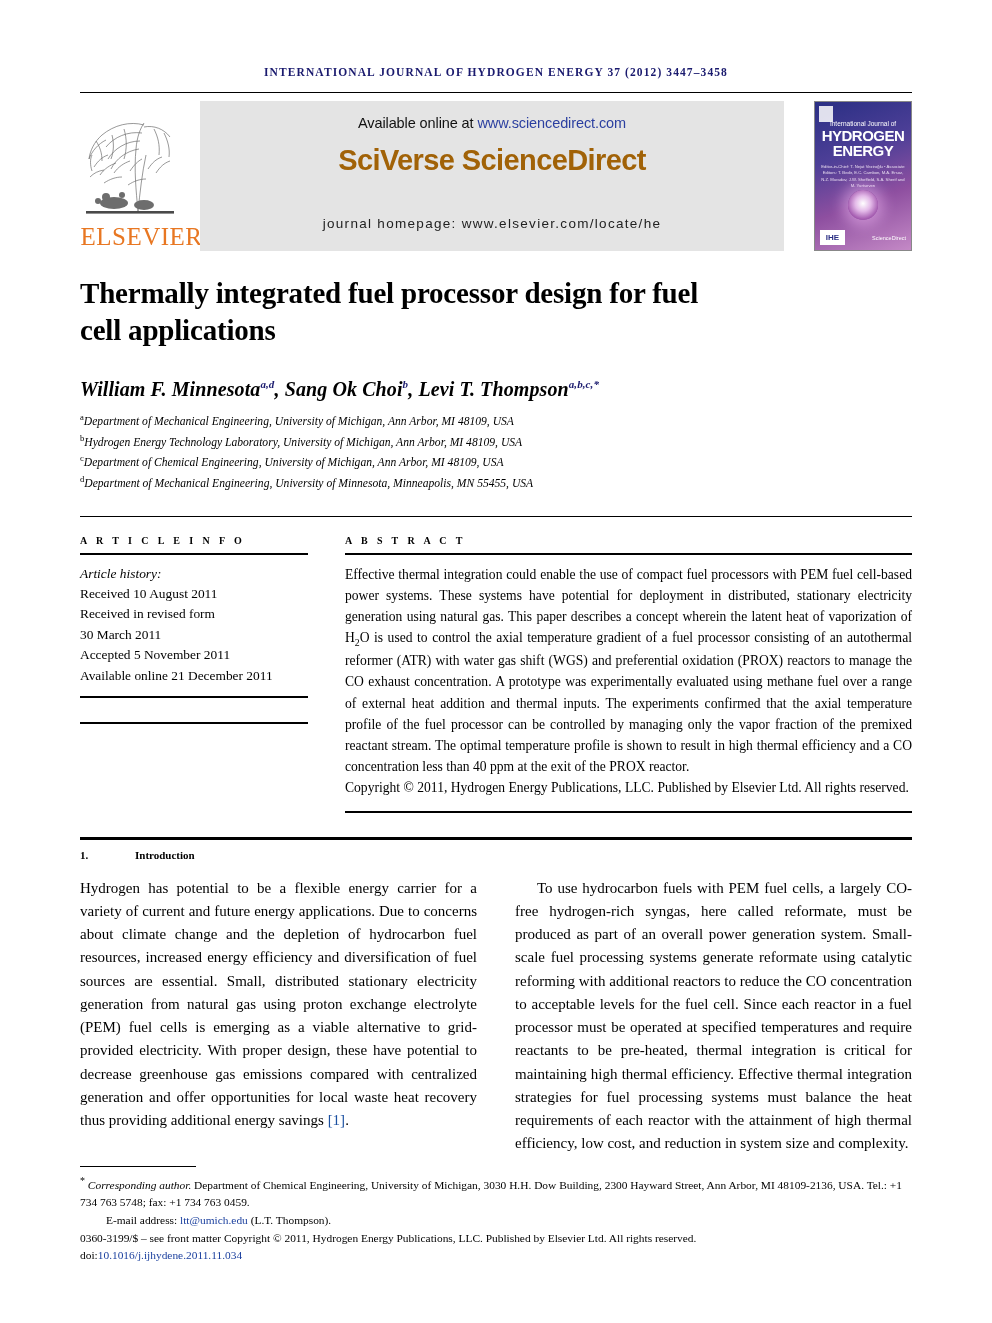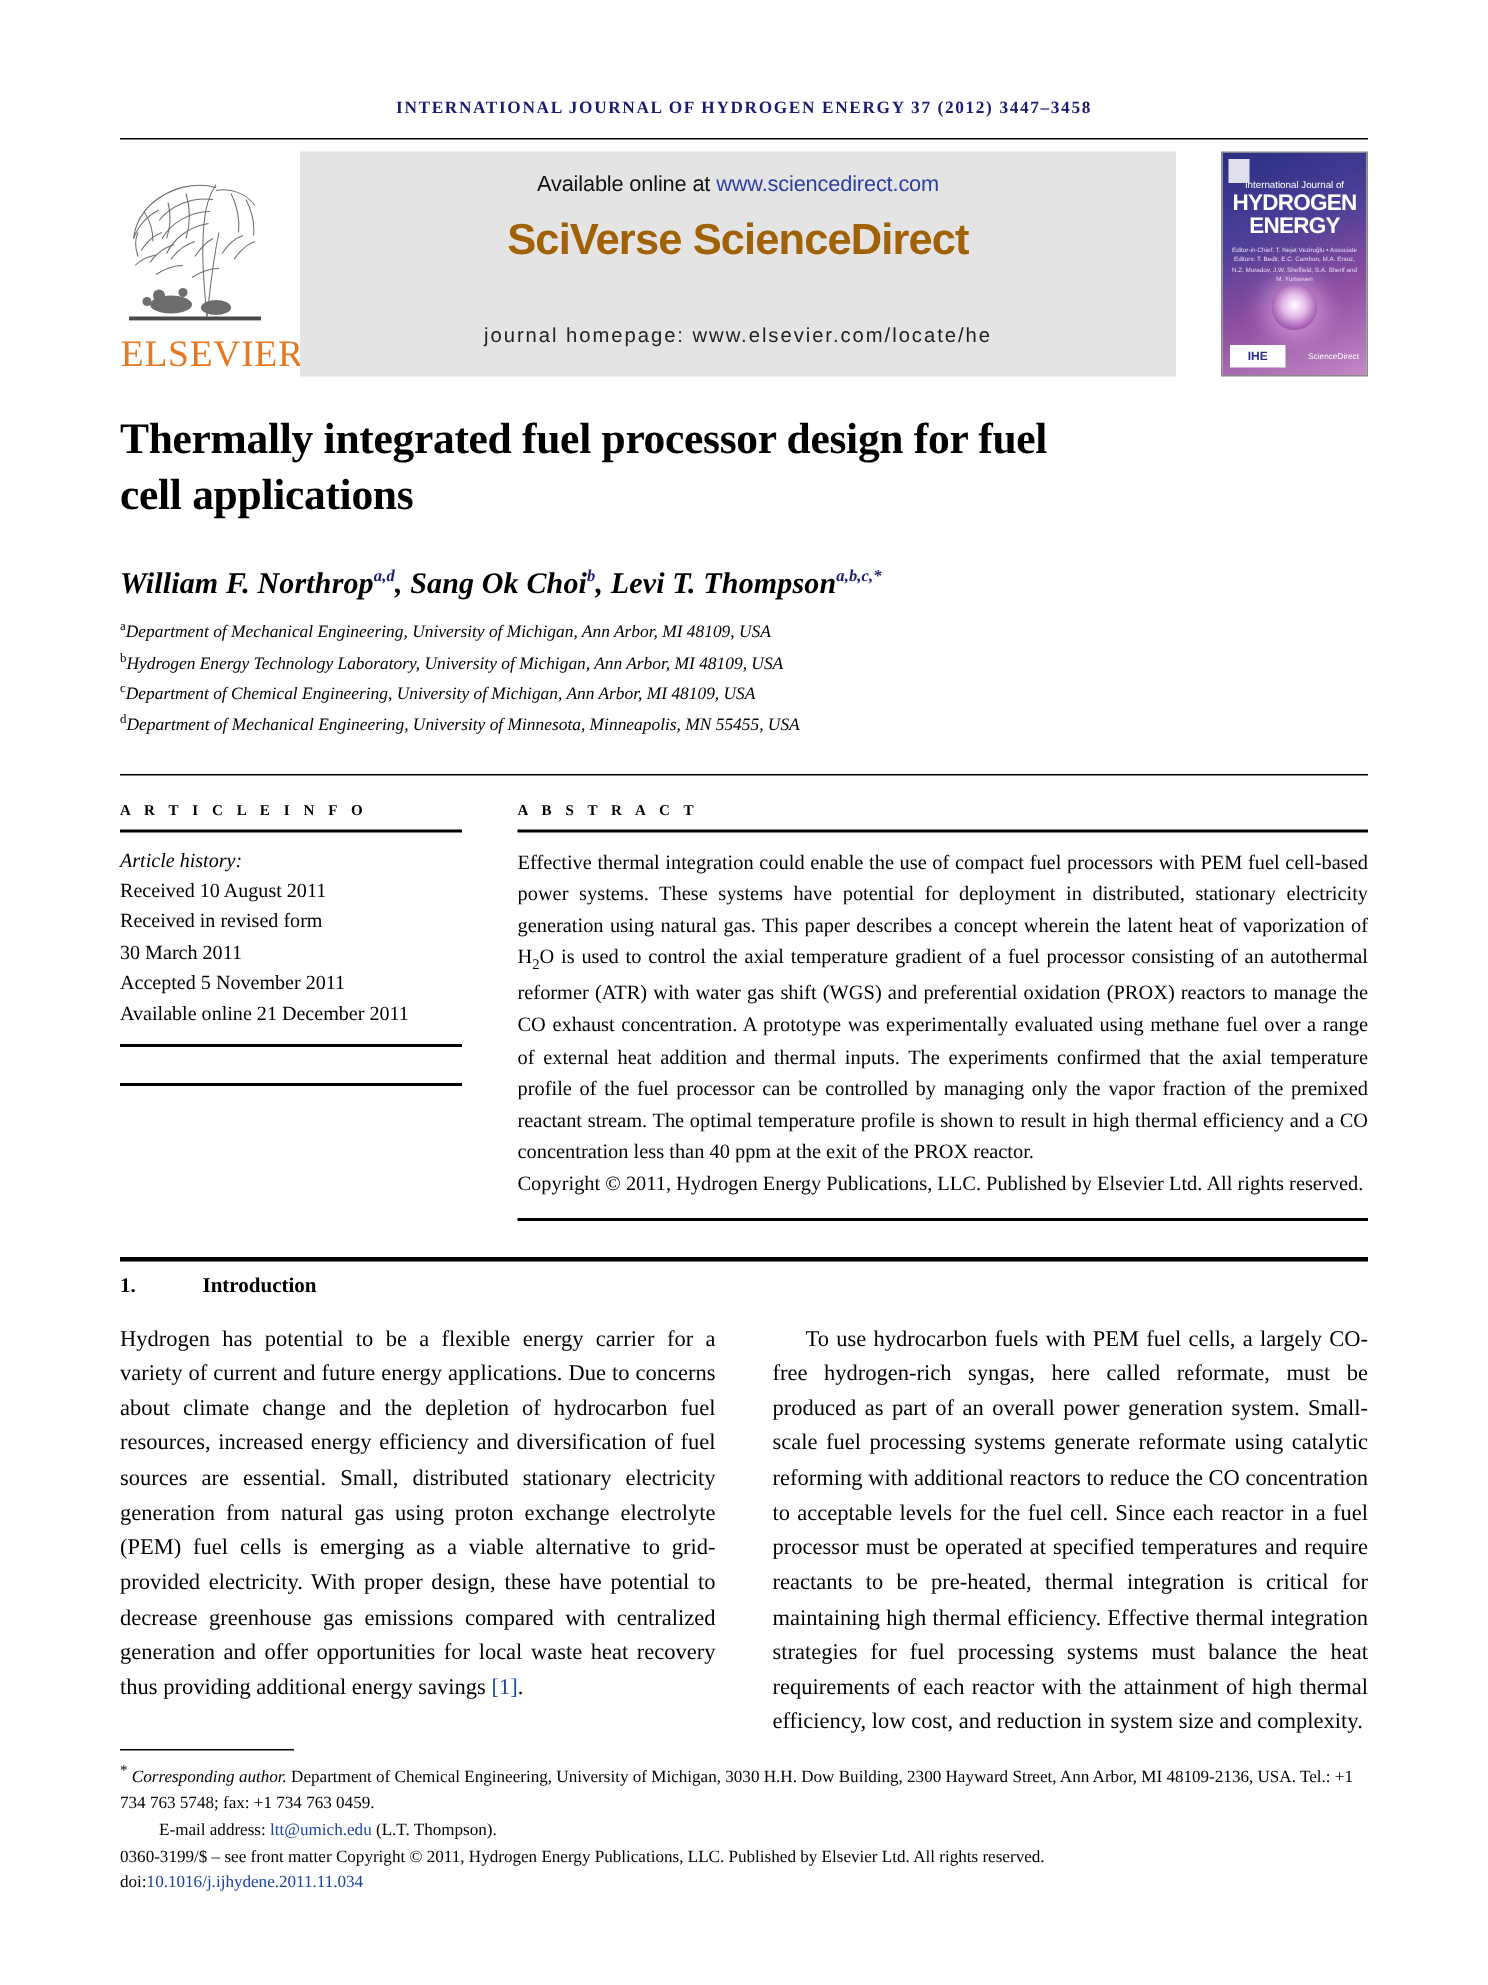--- a/index.html
+++ b/index.html
@@ -136,21 +136,21 @@
     transform: translateX(-50%);
     width: 30px; height: 30px; border-radius: 50%;
     background: radial-gradient(circle at 50% 45%, #ffffff 0%, #e3b9e8 35%, #a45bb0 70%, #6d3a8c 100%);
     box-shadow: 0 0 14px 6px rgba(255,200,255,0.45);
   }
   .cover .cv-foot {
     position:absolute; bottom: 5px; left: 5px; right: 5px;
     display:flex; align-items:center; justify-content:space-between;
   }
   .cover .cv-ihe {
-    width: 37px; height: 15px; background:#fff; color:#2a2f84;
+    width: 25px; height: 15px; background:#fff; color:#2a2f84;
     font-family:"Liberation Sans", sans-serif; font-size:8px; font-weight:bold;
     display:flex; align-items:center; justify-content:center;
   }
   .cover .cv-sd {
     color:#fff; font-family:"Liberation Sans", sans-serif; font-size:5.5px;
   }
 
   
   .title {
     font-family: "Liberation Serif", serif;
@@ -214,21 +214,21 @@
   }
   .abs-body p { margin: 0; }
   .abs-copy { margin-top: 3px; }
   sub { font-size: 0.72em; }
 
   
   .intro-rule { border-top: 3.2px solid #000; margin-top: 24px; }
   .intro-head {
     font-family: "Liberation Serif", serif;
     font-weight: bold;
-    font-size: 14px;
+    font-size: 11px;
     margin-top: 9px;
   }
   .intro-head .num { display:inline-block; width: 55px; }
 
   .two-col {
     display: flex;
     margin-top: 16px;
     column-gap: 38px;
   }
   .two-col .col { flex: 1 1 0; }
@@ -335,21 +335,21 @@
       </div>
     </div>
   </div>
 
   <h1 class="title">
     <span>Thermally integrated fuel processor design for fuel</span><br>
     <span>cell applications</span>
   </h1>
 
   <div class="authors">
-    <span>William F. Northrop</span><sup>a,d</sup><span>, </span><span>Sang Ok Choi</span><sup>b</sup><span>, </span><span>Levi T. Thompson</span><sup>a,b,c,*</sup>
+    <span>William F. Minnesota</span><sup>a,d</sup><span>, </span><span>Sang Ok Choi</span><sup>b</sup><span>, </span><span>Levi T. Thompson</span><sup>a,b,c,*</sup>
   </div>
 
   <div class="affils">
     <div><sup>a</sup><span>Department of Mechanical Engineering, University of Michigan, Ann Arbor, MI 48109, USA</span></div>
     <div><sup>b</sup><span>Hydrogen Energy Technology Laboratory, University of Michigan, Ann Arbor, MI 48109, USA</span></div>
     <div><sup>c</sup><span>Department of Chemical Engineering, University of Michigan, Ann Arbor, MI 48109, USA</span></div>
     <div><sup>d</sup><span>Department of Mechanical Engineering, University of Minnesota, Minneapolis, MN 55455, USA</span></div>
   </div>
 
   <div class="rule-thin-full"></div>

